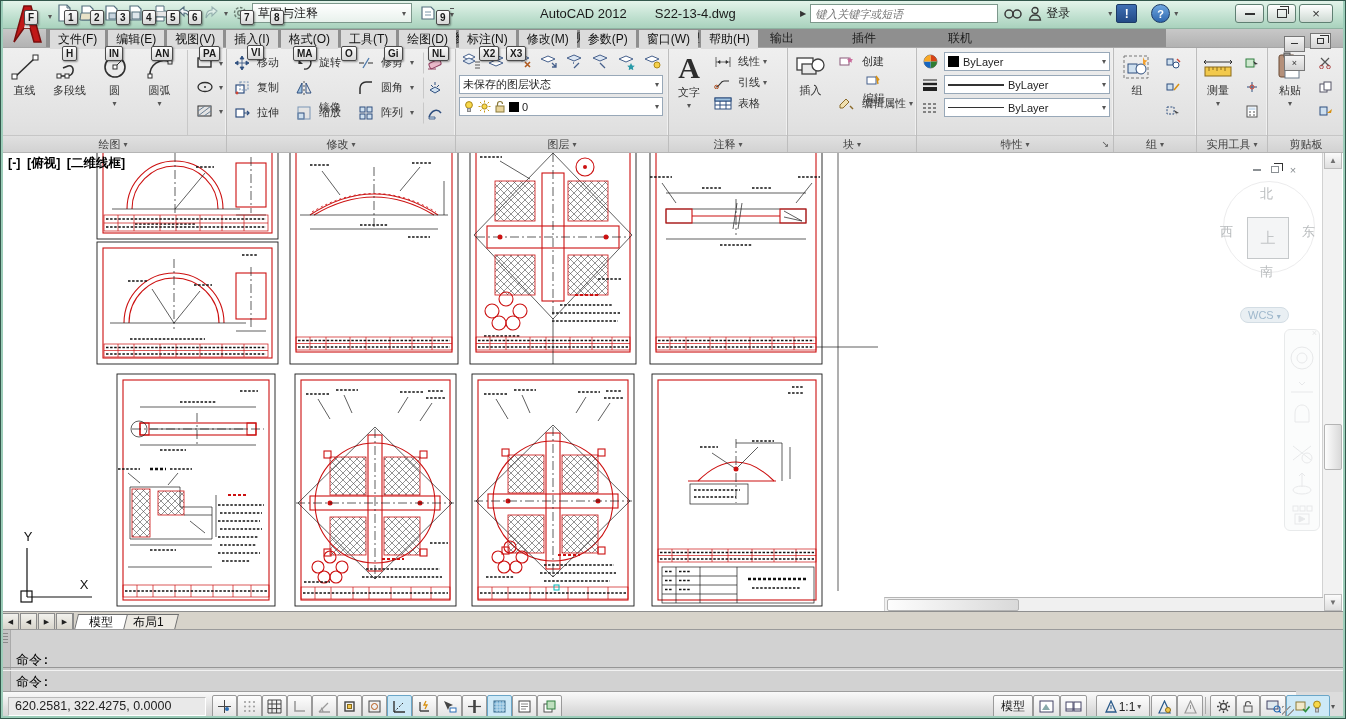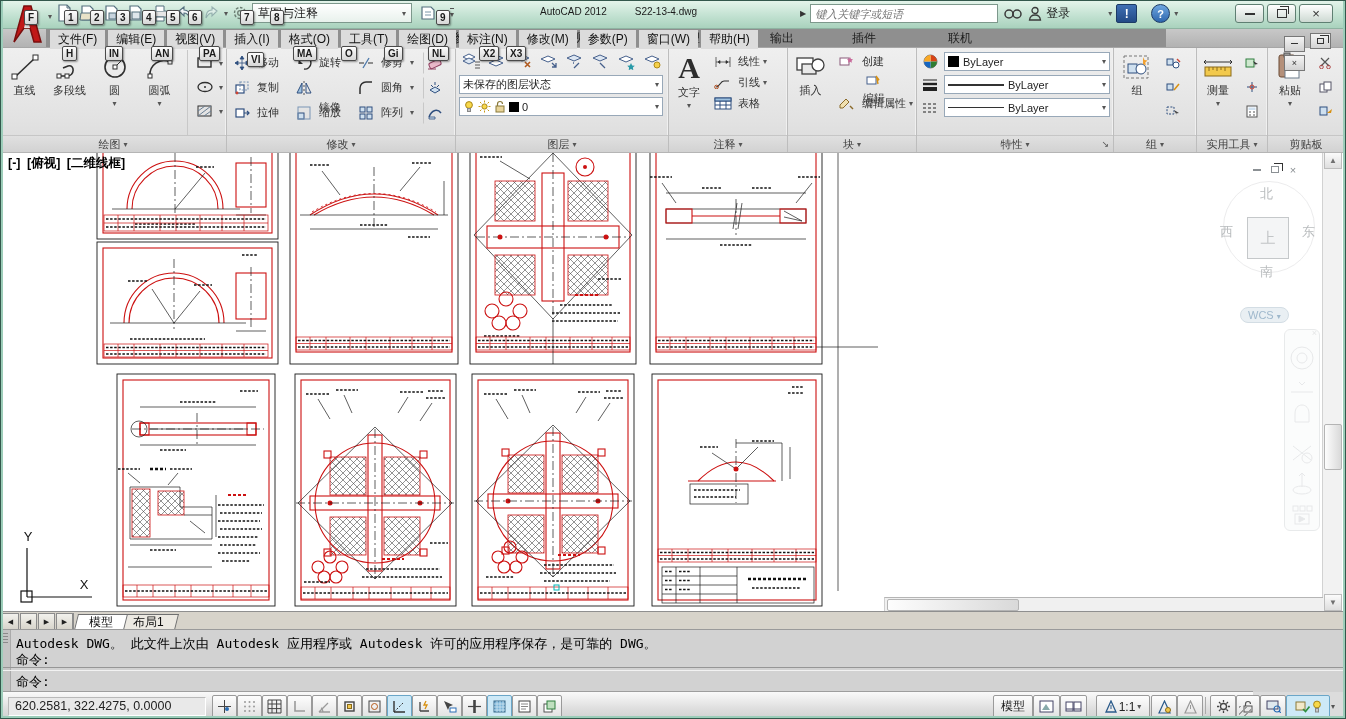--- a/index.html
+++ b/index.html
@@ -52,21 +52,21 @@
   .tab{height:15px;line-height:15px;padding:0 12px;font-size:12px;color:#111;border:1px solid #707070;border-bottom:none;background:#ece9e2;transform:skewX(-14deg);margin-left:-6px;}
   .tab>span{display:inline-block;transform:skewX(14deg);}
   .tab.active{background:#ffffff;z-index:2;position:relative;}
   
   #cmd{left:0;top:629px;width:1346px;height:62px;background:#d2d2d2;border-top:1px solid #9a9a9a;font-family:"DejaVu Sans Mono","Liberation Mono",monospace;font-size:13px;color:#000;z-index:5;}
   #cmdgrip{position:absolute;left:0;top:0;width:10px;height:62px;background:#c4c4c4;border-right:1px solid #aaa;}
   #cmdgrip::before{content:"";position:absolute;left:2px;top:3px;width:6px;height:10px;background:repeating-linear-gradient(#8a8a8a 0 1px,transparent 1px 3px);}
   .cmdline{position:absolute;left:16px;white-space:nowrap;}
   #cmddivider{position:absolute;left:0;top:37px;width:1346px;height:2px;border-top:1px solid #969696;border-bottom:1px solid #f2f2f2;}
   
-  #status{left:0;top:691px;width:1253px;height:28px;background:linear-gradient(#fafafa,#dedede 60%,#cfcfcf);border-top:1px solid #9e9e9e;z-index:5;}
+  #status{left:0;top:691px;width:1253px;height:28px;background:linear-gradient(#fafafa,#dedede 60%,#cfcfcf);border-top:1px solid #9e9e9e;z-index:5;padding-left:43px;}
   #coords{position:absolute;left:8px;top:5px;width:190px;height:17px;line-height:17px;font-size:12.5px;color:#222;padding-left:6px;border:1px solid #b9b9b9;border-right-color:#fff;border-bottom-color:#fff;background:#e9e9e9;}
   .sbtn{position:absolute;top:3px;width:23px;height:21px;border:1px solid #9a9a9a;border-radius:2px;background:linear-gradient(#fdfdfd,#e2e2e2);display:flex;align-items:center;justify-content:center;}
   .sbtn.on{background:#cde9f7;border-color:#6aa6c8;}
   .rtbtn{position:absolute;top:3px;height:21px;border:1px solid #9a9a9a;border-radius:2px;background:linear-gradient(#fdfdfd,#e2e2e2);display:flex;align-items:center;justify-content:center;gap:2px;font-size:12px;color:#222;}
   .rtbtn.hl{background:#cde9f7;border-color:#6aa6c8;}
   #gripdots{position:absolute;right:2px;bottom:2px;width:12px;height:12px;background:repeating-linear-gradient(135deg,#9a9a9a 0 2px,transparent 2px 5px);}
   svg{display:block;}
   
   .sb{fill:none;stroke:#1a1a1a;stroke-width:0.9;}
   .r{fill:none;stroke:#cc1111;stroke-width:1.1;}
@@ -140,21 +140,21 @@
       <span class="qicon" style="margin-left:6px;">
           <svg width="20" height="20" viewBox="0 0 20 20">
             <path d="M4 4h9l3 3v9H4z" fill="#fff" stroke="#55707f" stroke-width="1.2"></path>
             <path d="M7 9h6M7 12h6" stroke="#7b96a8"></path>
           </svg>
         </span>
       <span class="tinyarrow">▾</span>
       <span class="tinyarrow" style="margin-left:6px;border-top:1px solid #555;padding-top:1px;">▾</span>
     </div>
 
-    <div class="ab" style="left:540px;top:6px;font-size:10px;color:#1a1a1a;display:flex;gap:28px;">
+    <div class="ab" style="left:540px;top:6px;font-size:13px;color:#1a1a1a;display:flex;gap:28px;">
       <span>AutoCAD 2012</span>
       <span>S22-13-4.dwg</span>
     </div>
 
     <div class="ab" style="left:800px;top:4px;display:flex;align-items:center;gap:4px;">
       <span style="font-size:8px;color:#333;">▶</span>
       <input class="searchbox" placeholder="键入关键字或短语" style="">
       <span>
           <svg width="22" height="16" viewBox="0 0 22 16">
             <circle cx="7" cy="8" r="4" fill="none" stroke="#3a3a3a" stroke-width="1.5"></circle>
@@ -228,21 +228,21 @@
           <span class="res" style="width:5px;height:4px;"></span>
         </span>
       <span class="mwb">×</span>
     </div>
   </div>
 
   <span class="keytip" style="left:62px;top:46px;">H</span>
   <span class="keytip" style="left:105px;top:46px;">IN</span>
   <span class="keytip" style="left:151px;top:46px;">AN</span>
   <span class="keytip" style="left:199px;top:46px;">PA</span>
-  <span class="keytip" style="left:247px;top:52px;">VI</span>
+  <span class="keytip" style="left:247px;top:45px;">VI</span>
   <span class="keytip" style="left:293px;top:46px;">MA</span>
   <span class="keytip" style="left:341px;top:46px;">O</span>
   <span class="keytip" style="left:384px;top:46px;">Gi</span>
   <span class="keytip" style="left:428px;top:46px;">NL</span>
   <span class="keytip" style="left:479px;top:46px;">X2</span>
   <span class="keytip" style="left:506px;top:46px;">X3</span>
 
   <div id="ribbon" class="ab">
 
     <div class="panel" style="width:226px;">
@@ -1233,21 +1233,20 @@
     <span class="vcrbtn" style="border-left-width:2px;">◀</span>
     <span class="vcrbtn">◀</span>
     <span class="vcrbtn">▶</span>
     <span class="vcrbtn" style="border-right-width:2px;margin-right:8px;">▶</span>
     <span class="tab active"><span>模型</span></span>
     <span class="tab"><span>布局1</span></span>
   </div>
 
   <div id="cmd" class="ab">
     <div id="cmdgrip"></div>
-    <div class="cmdline" style="top:5px;">Autodesk DWG。  此文件上次由 Autodesk 应用程序或 Autodesk 许可的应用程序保存，是可靠的 DWG。</div>
     <div class="cmdline" style="top:21px;">命令:</div>
     <div id="cmddivider"></div>
     <div class="cmdline" style="top:43px;">命令:</div>
   </div>
 
   <div id="status" class="ab">
     <div id="coords">620.2581, 322.4275, 0.0000</div>
 
     <div class="sbtn" style="left:212px;">
         <svg width="15" height="15" viewBox="0 0 15 15">

